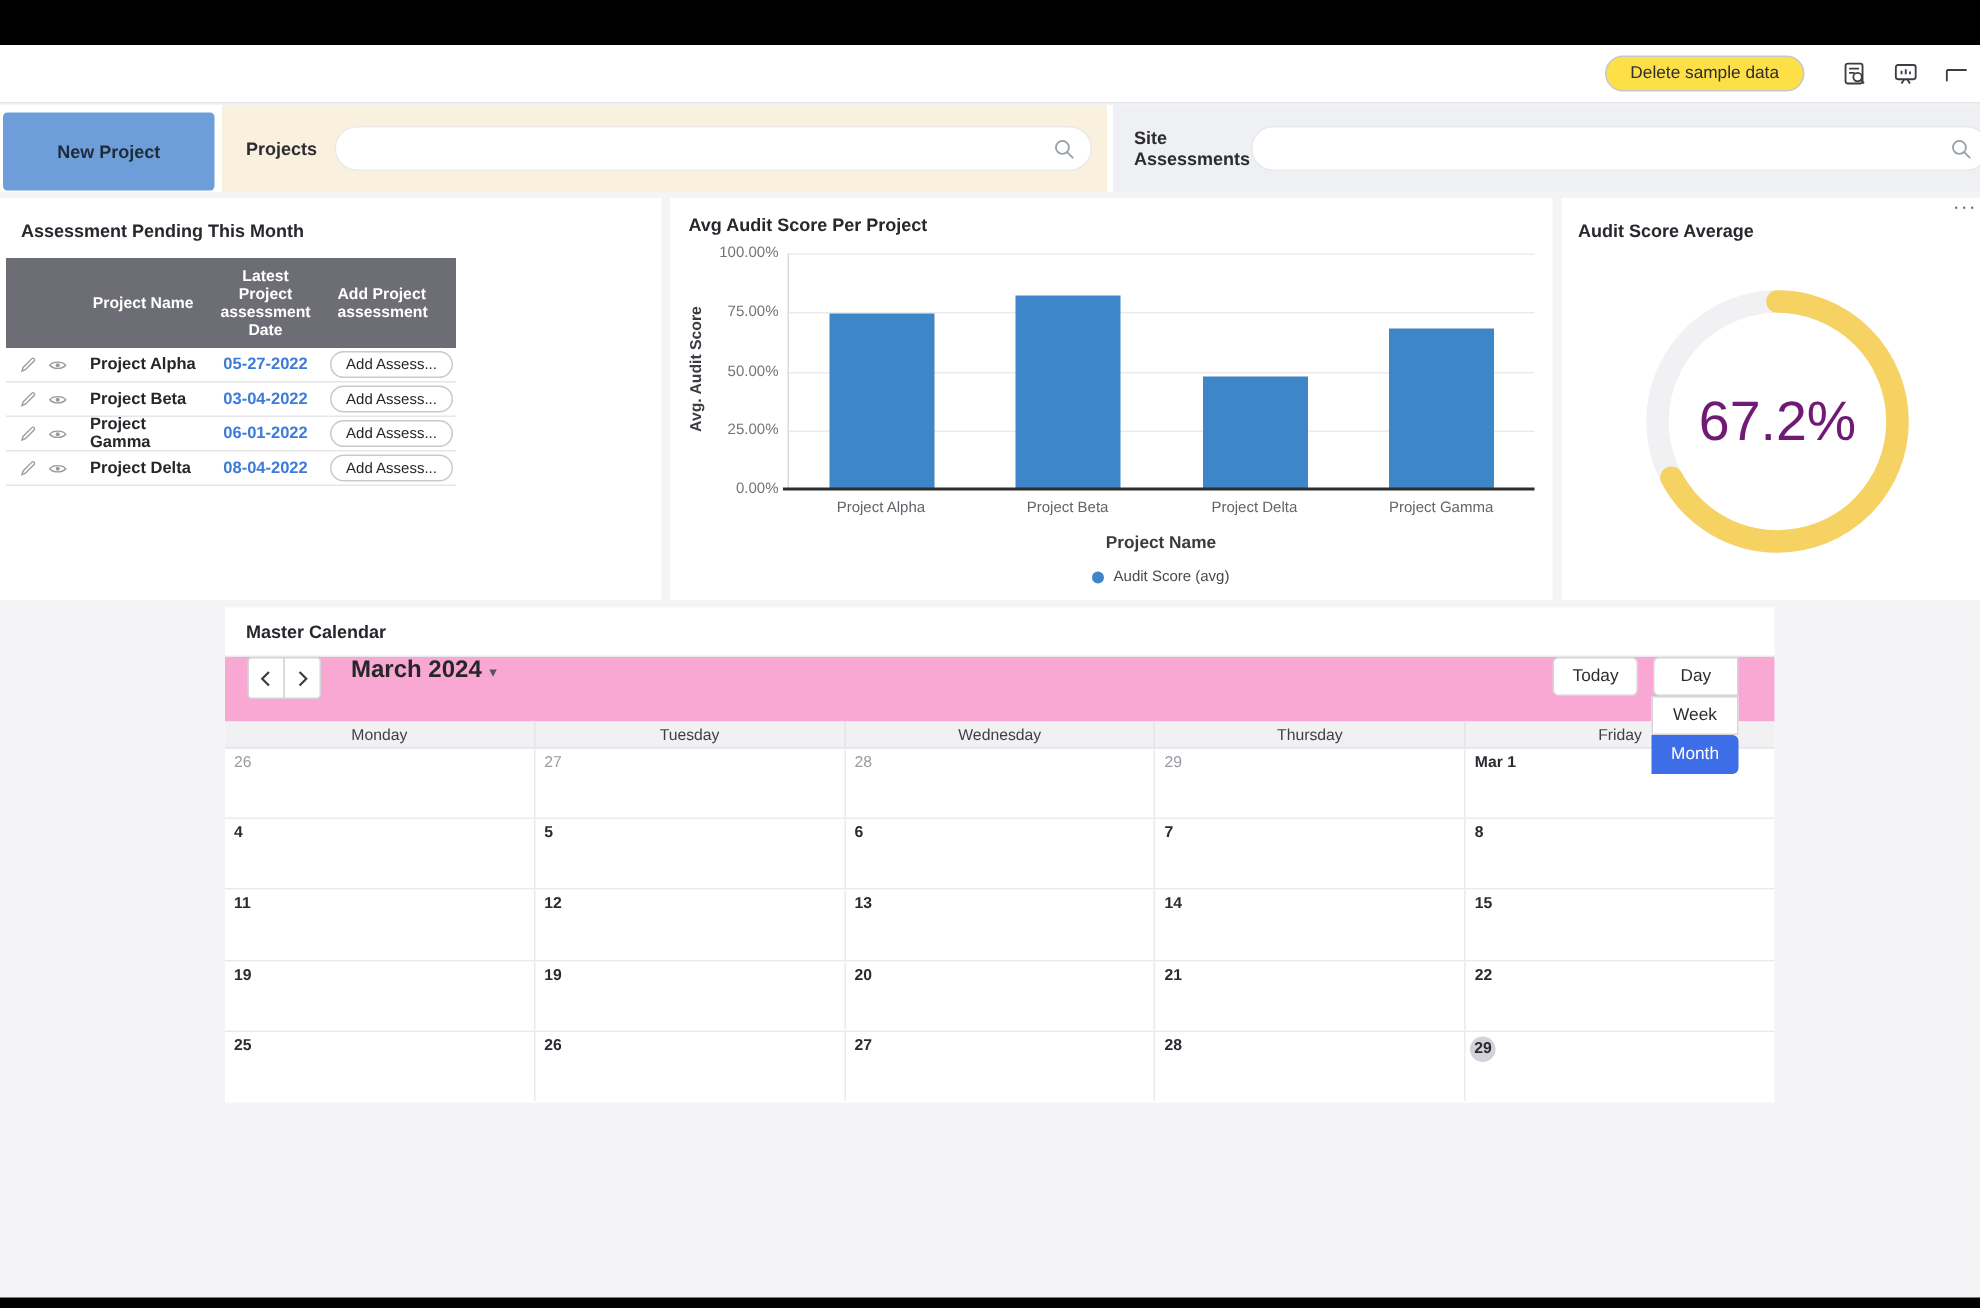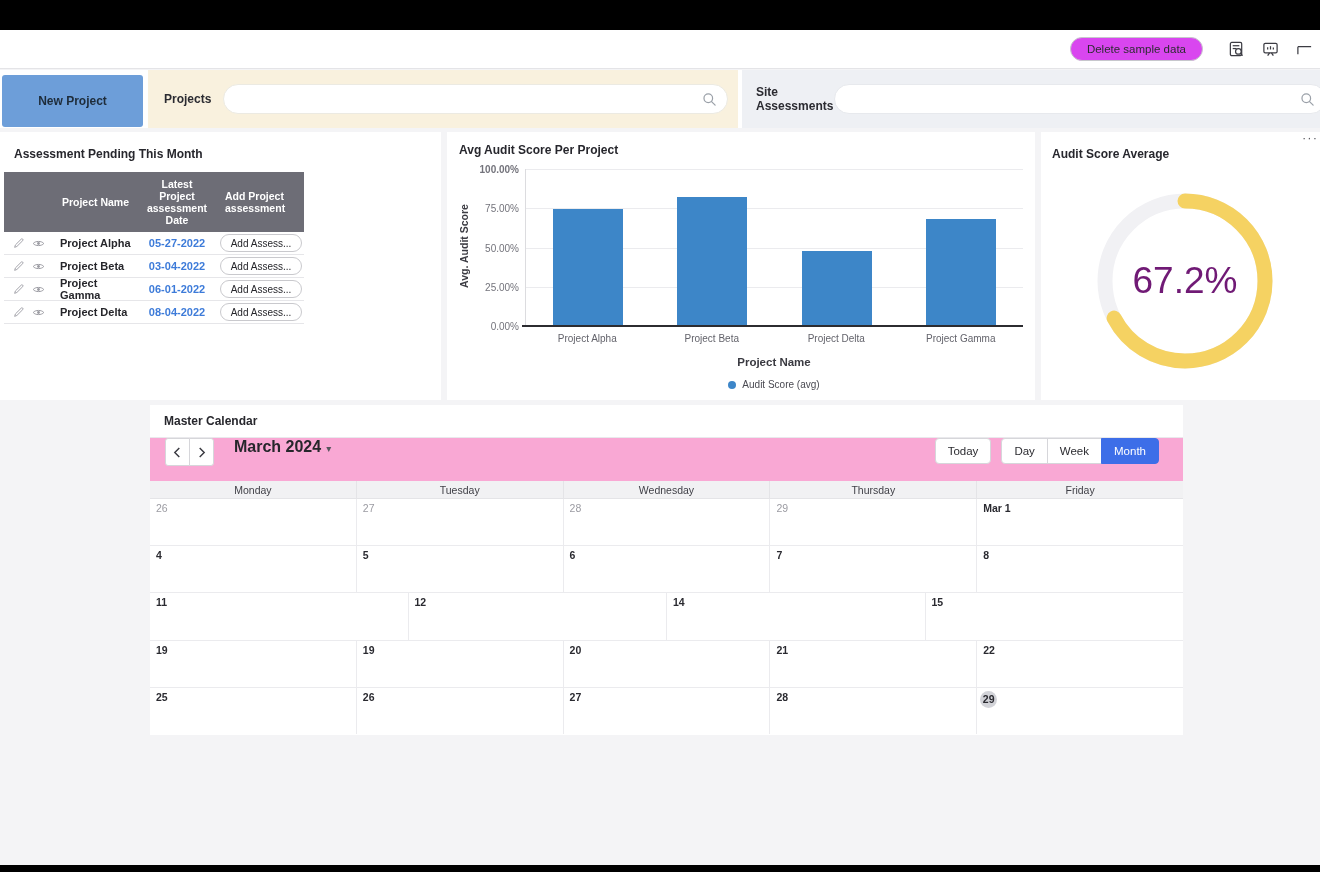--- a/index.html
+++ b/index.html
@@ -6,21 +6,21 @@
   body { background:#2b2b2b; font-family:"Liberation Sans","DejaVu Sans",sans-serif; }
   .screen { position:relative; width:1320px; height:872px; background:#f4f4f6; overflow:hidden; }
 
   
   .black-top { position:absolute; left:0; top:0; width:100%; height:30px; background:#000; }
   .black-bottom { position:absolute; left:0; bottom:0; width:100%; height:7px; background:#000; }
 
   
   .app-toolbar { position:absolute; left:0; top:30px; width:100%; height:39px; background:#fff;
     border-bottom:1px solid #e4e4e7; display:flex; align-items:center; justify-content:flex-end; gap:16px; }
-  .pill-button { background:#d946ef; border:1px solid #c7c7cc; border-radius:12px; height:24px; padding:0 16px;
+  .pill-button { background:#fde047; border:1px solid #c7c7cc; border-radius:12px; height:24px; padding:0 16px;
     font-size:11.5px; color:#2c2c31; font-family:inherit; cursor:pointer; }
   .tool-icon { width:18px; height:18px; display:flex; align-items:center; justify-content:center; cursor:pointer; }
   .app-toolbar .tool-icon:last-child { margin-right:-7px; }
   .app-toolbar .pill-button { margin-right:8px; }
   .app-toolbar { padding-right:14px; }
 
   
   .filter-row { position:absolute; left:0; top:70px; width:1193px; height:58px; background:#fff; }
   .new-project-btn { position:absolute; left:2px; top:5px; width:141px; height:52px; background:var(--accent-blue);
     border:none; border-radius:3px; font-size:12px; font-weight:700; color:#1e2c3a; font-family:inherit; cursor:pointer; }
@@ -94,21 +94,21 @@
   .nav-group { display:flex; margin-left:15px; }
   .nav-btn { width:25px; height:28px; background:#fff; border:1px solid #d6d6da; display:flex; align-items:center;
     justify-content:center; cursor:pointer; }
   .nav-btn.prev { border-radius:3px 0 0 3px; }
   .nav-btn.next { border-radius:0 3px 3px 0; margin-left:-1px; }
   .month-label { margin-left:20px; font-size:16px; font-weight:700; color:#26262b; cursor:pointer; }
   .month-caret { font-size:10px; color:#55555c; margin-left:5px; }
   .cal-right { margin-left:auto; margin-right:24px; display:flex; gap:10px; }
   .cal-btn { height:26px; background:#fff; border:1px solid #d6d6da; font-size:11.5px; color:#2c2c31;
     font-family:inherit; cursor:pointer; border-radius:4px; padding:0 12px; }
-  .view-group { display:flex; }
+  .view-group { display:flex;flex-direction:column; }
   .view-group .cal-btn { border-radius:0; margin-left:-1px; }
   .view-group .cal-btn:first-child { border-radius:4px 0 0 4px; margin-left:0; }
   .view-group .cal-btn:last-child { border-radius:0 4px 4px 0; }
   .view-group .cal-btn.active { background:var(--month-blue); color:#fff; border-color:var(--month-blue); position:relative; }
   .cal-weekdays { height:18px; display:flex; background:#f1f1f3; border-bottom:1px solid #e4e4e7; }
   .weekday { flex:1; display:flex; align-items:center; justify-content:center; font-size:10.5px; color:#3f3f46;
     border-right:1px solid #e4e4e7; }
   .weekday:last-child { border-right:none; }
   .cal-grid { display:flex; flex-direction:column; height:235px; }
   .cal-row { flex:1; display:flex; border-bottom:1px solid #ebebee; }
@@ -272,21 +272,21 @@
             </div>
           </div>
         </div>
     </div>
   </div>
 
   <div class="card card-chart">
     <div class="card-title">Avg Audit Score Per Project</div>
     <div class="y-axis-title">Avg. Audit Score</div>
     <div class="yticks">
-        <div class="ytick" style="top: 0%; font-weight: bold;">100.00%</div>
+        <div class="ytick" style="top: 0%;">100.00%</div>
         <div class="ytick" style="top: 25%;">75.00%</div>
         <div class="ytick" style="top: 50%;">50.00%</div>
         <div class="ytick" style="top: 75%;">25.00%</div>
         <div class="ytick" style="top: 100%;">0.00%</div>
       </div>
     <div class="plot">
         <div class="gridline" style="top: 75%;"></div>
         <div class="gridline" style="top: 50%;"></div>
         <div class="gridline" style="top: 25%;"></div>
         <div class="gridline" style="top: 0%;"></div>
@@ -378,20 +378,21 @@
         <div class="cal-row">
           <div class="cal-cell">4</div>
           <div class="cal-cell">5</div>
           <div class="cal-cell">6</div>
           <div class="cal-cell">7</div>
           <div class="cal-cell">8</div>
         </div>
         <div class="cal-row">
           <div class="cal-cell">11</div>
           <div class="cal-cell">12</div>
+          <div class="cal-cell">13</div>
           <div class="cal-cell">14</div>
           <div class="cal-cell">15</div>
         </div>
         <div class="cal-row">
           <div class="cal-cell">19</div>
           <div class="cal-cell">19</div>
           <div class="cal-cell">20</div>
           <div class="cal-cell">21</div>
           <div class="cal-cell">22</div>
         </div>

